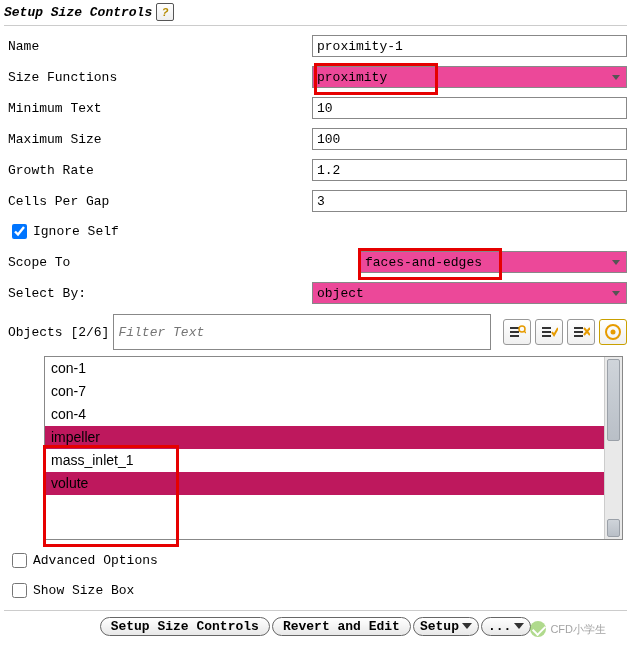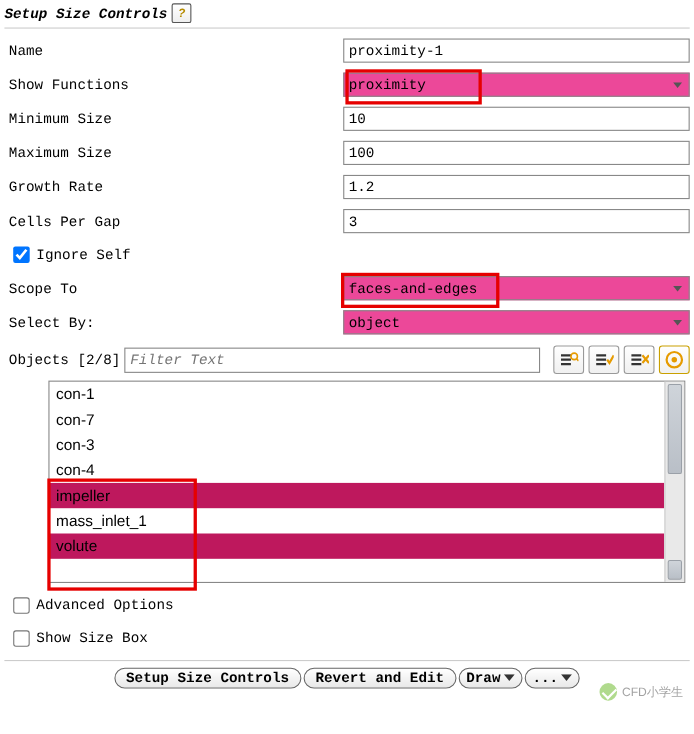--- a/index.html
+++ b/index.html
@@ -112,21 +112,21 @@
     margin: 10px 0 6px 0;
     padding-left: 4px;
   }
   .filter-input {
     flex: 1 1 auto;
     margin: 0 8px 0 4px;
     border: 1px solid #888;
     padding: 2px 4px;
     font-family: "Courier New", monospace;
     font-size: 13px;
-    height: 23px;
+    height: 36px;
     box-sizing: border-box;
     color: #a16207;
     font-style: italic;
   }
   .icon-btn {
     width: 28px;
     height: 26px;
     border: 1px solid #999;
     border-radius: 3px;
     background: linear-gradient(#fff,#f0f0f0);
@@ -200,21 +200,21 @@
     font-size: 13px;
     font-weight: bold;
     background: linear-gradient(#fff,#e8e8e8);
     cursor: pointer;
     display: inline-flex;
     align-items: center;
   }
   .pill-btn.small { padding: 1px 6px; }
   .watermark {
     position: absolute;
-    right: 10px;
+    right: 25px;
     bottom: 30px;
     display: flex;
     align-items: center;
     opacity: 0.6;
     font-family: sans-serif;
     font-size: 11px;
     color: #666;
     pointer-events: none;
   }
   .wm-icon {
@@ -239,31 +239,31 @@
   </div>
 
   <div class="form-row">
     <div class="form-label">Name</div>
     <div class="form-field">
       <input type="text" class="txt" value="proximity-1" style="">
     </div>
   </div>
 
   <div class="form-row">
-    <div class="form-label">Show Functions</div>
+    <div class="form-label">Size Functions</div>
     <div class="form-field" style="position:relative;">
       <div class="dropdown">
         <span>proximity</span>
       </div>
       <div class="red-box" style="left:2px;top:-3px;width:118px;height:26px;"></div>
     </div>
   </div>
 
   <div class="form-row">
-    <div class="form-label">Minimum Size</div>
+    <div class="form-label">Minimum Text</div>
     <div class="form-field">
       <input type="text" class="txt" value="10" style="">
     </div>
   </div>
 
   <div class="form-row">
     <div class="form-label">Maximum Size</div>
     <div class="form-field">
       <input type="text" class="txt" value="100" style="">
     </div>
@@ -283,39 +283,39 @@
     </div>
   </div>
 
   <div class="check-row">
     <input type="checkbox" checked="" style="">
     <span>Ignore Self</span>
   </div>
 
   <div class="form-row">
     <div class="form-label">Scope To</div>
-    <div class="form-field" style="position:relative;">
+    <div class="form-field" style="position:relative;margin-left:48px;">
       <div class="dropdown">
         <span>faces-and-edges</span>
       </div>
       <div class="red-box" style="left:-2px;top:-3px;width:138px;height:26px;"></div>
     </div>
   </div>
 
   <div class="form-row">
     <div class="form-label">Select By:</div>
     <div class="form-field">
       <div class="dropdown">
         <span>object</span>
       </div>
     </div>
   </div>
 
   <div class="objects-header">
-    <span>Objects [2/8]</span>
+    <span>Objects [2/6]</span>
     <input type="text" class="filter-input" placeholder="Filter Text" style="">
     <div class="icon-btn">
       <svg width="18" height="16">
         <line x1="2" y1="4" x2="11" y2="4" stroke="#333" stroke-width="2"></line>
         <line x1="2" y1="8" x2="11" y2="8" stroke="#333" stroke-width="2"></line>
         <line x1="2" y1="12" x2="11" y2="12" stroke="#333" stroke-width="2"></line>
         <circle cx="14" cy="5" r="3" fill="none" stroke="#e69b00" stroke-width="1.5"></circle>
         <line x1="16" y1="7" x2="18" y2="9" stroke="#e69b00" stroke-width="1.5"></line>
       </svg>
     </div>
@@ -341,21 +341,20 @@
         <circle cx="9" cy="9" r="7" fill="none" stroke="#e69b00" stroke-width="2"></circle>
         <circle cx="9" cy="9" r="2.5" fill="#e69b00"></circle>
       </svg>
     </div>
   </div>
 
   <div class="listbox-wrap" style="position:relative;margin-left:40px;">
     <div class="listbox" id="objects-list">
         <div class="item">con-1</div>
         <div class="item">con-7</div>
-        <div class="item">con-3</div>
         <div class="item">con-4</div>
         <div class="item sel">impeller</div>
         <div class="item">mass_inlet_1</div>
         <div class="item sel">volute</div>
       </div>
     <div class="scrollbar">
       <div class="scroll-thumb"></div>
       <div class="scroll-thumb btm"></div>
     </div>
     <div class="red-box" style="left:-2px;top:88px;width:130px;height:96px;"></div>
@@ -374,21 +373,21 @@
 
   <div class="watermark">
     <span class="wm-icon"></span>
     <span>CFD小学生</span>
   </div>
 
   <div class="bottom-bar">
     <div class="pill-btn">Setup Size Controls</div>
     <div class="pill-btn">Revert and Edit</div>
     <div class="pill-btn small">
-      <span>Draw</span>
+      <span>Setup</span>
       <svg width="10" height="8" style="margin-left:3px">
           <polygon points="0,0 10,0 5,6" fill="#333"></polygon>
         </svg>
     </div>
     <div class="pill-btn small">
       <span>...</span>
       <svg width="10" height="8" style="margin-left:3px">
           <polygon points="0,0 10,0 5,6" fill="#333"></polygon>
         </svg>
     </div>

